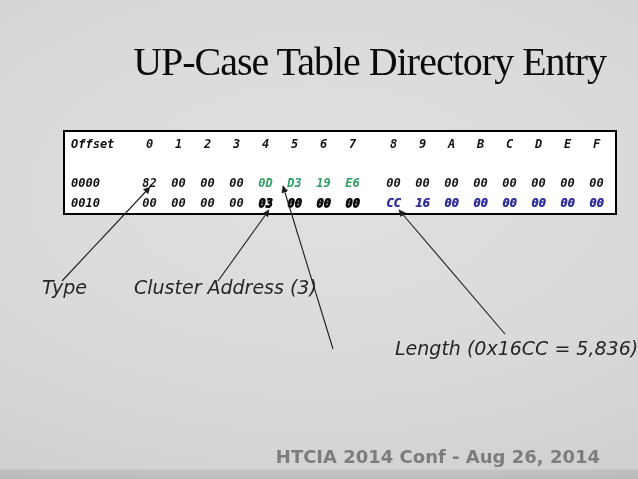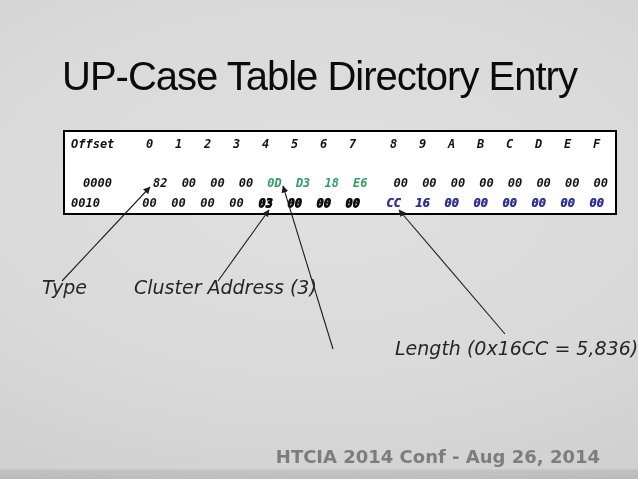--- a/index.html
+++ b/index.html
@@ -6,38 +6,39 @@
   .slide{
     position:relative;
     width:638px;height:479px;
     overflow:hidden;
     background:
       linear-gradient(to bottom, rgba(0,0,0,0) 0px, rgba(0,0,0,0) 469px, rgba(0,0,0,0.07) 470px, rgba(0,0,0,0.10) 479px),
       radial-gradient(ellipse 130% 95% at 50% 40%, #e0e0e0 0%, #d9d9d9 45%, #cccccc 82%, #c3c3c3 100%);
     font-family:"Liberation Sans", sans-serif;
   }
   .title{
-    position:absolute;left:46px;top:38px;margin:16px;
+    position:absolute;left:46px;top:38px;margin:0;
     width:560px;
     font-size:40px;font-weight:400;letter-spacing:-1px;
     color:#0b0b0b;white-space:nowrap;
-    font-family:Liberation Sans, sans-serif;
+    font-family:Liberation Serif, serif;
+    text-align:right;
   }
   .hexbox{
     position:absolute;left:63px;top:130px;
     width:550px;height:77px;
     background:#ffffff;
     border:2px solid #000;
     padding-top:4px;
     font-family:"DejaVu Sans Mono", monospace;
     font-style:italic;font-weight:bold;
     font-size:12px;color:#111;
   }
   .hexrow{display:flex;align-items:center;line-height:16px;white-space:nowrap;}
-  .hexrow.r0{margin-top:21px;line-height:20px;margin-left:12px;}
+  .hexrow.r0{margin-top:21px;line-height:20px;}
   .hexrow.r1{line-height:20px;}
   .offcell{width:64px;margin-left:6px;text-align:left;}
   .bytecell{width:29px;text-align:center;}
   .grp{margin-left:12px;}
   .c-k{color:#141414;}
   .c-g{color:var(--hex-green,#2f9e63);}
   .c-b{color:#0d0d0d;text-shadow:0.8px 0 0 #0d0d0d, 0 0.5px 0 #0d0d0d;}
   .c-u{color:var(--hex-blue,#32329b);text-shadow:0.6px 0 0 var(--hex-blue,#32329b);}
   .anno{
     position:absolute;
@@ -82,21 +83,21 @@
       </div>
 
   <div class="hexrow r0">
         <span class="offcell">0000</span>
         <span class="bytecell c-k">82</span>
         <span class="bytecell c-k">00</span>
         <span class="bytecell c-k">00</span>
         <span class="bytecell c-k">00</span>
         <span class="bytecell c-g">0D</span>
         <span class="bytecell c-g">D3</span>
-        <span class="bytecell c-g">18</span>
+        <span class="bytecell c-g">19</span>
         <span class="bytecell c-g">E6</span>
         <span class="bytecell c-k grp">00</span>
         <span class="bytecell c-k">00</span>
         <span class="bytecell c-k">00</span>
         <span class="bytecell c-k">00</span>
         <span class="bytecell c-k">00</span>
         <span class="bytecell c-k">00</span>
         <span class="bytecell c-k">00</span>
         <span class="bytecell c-k">00</span>
       </div>

